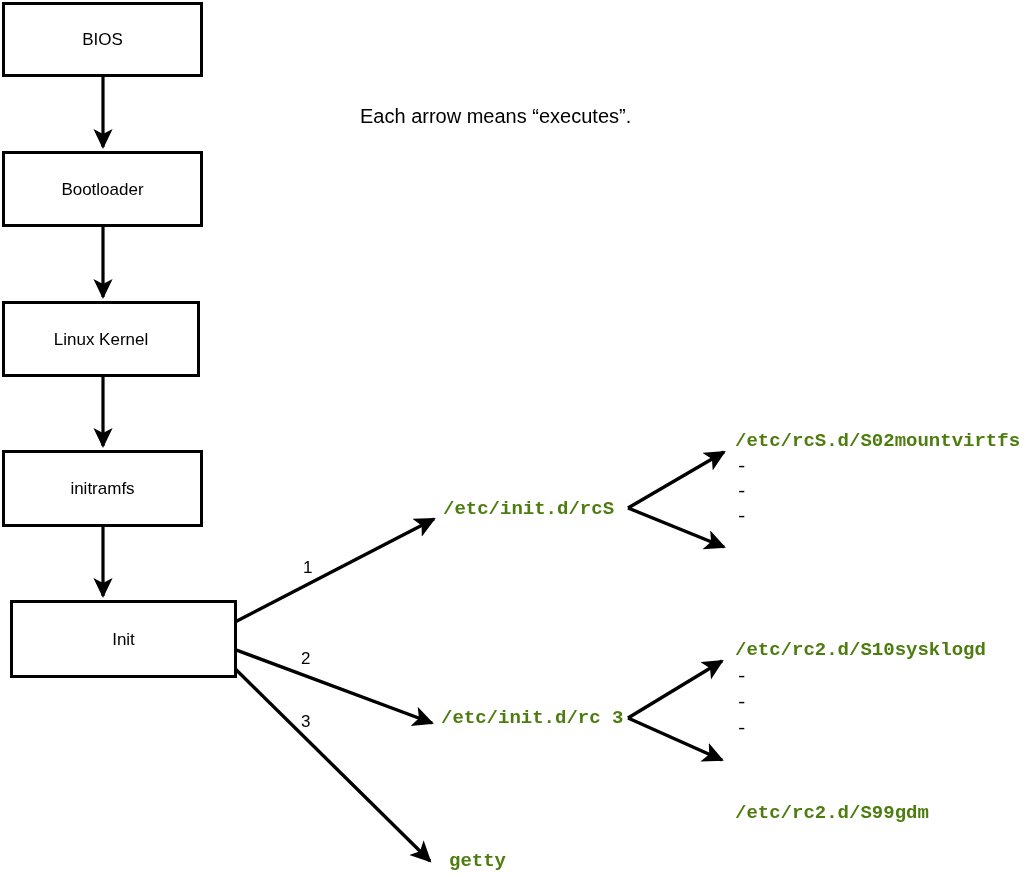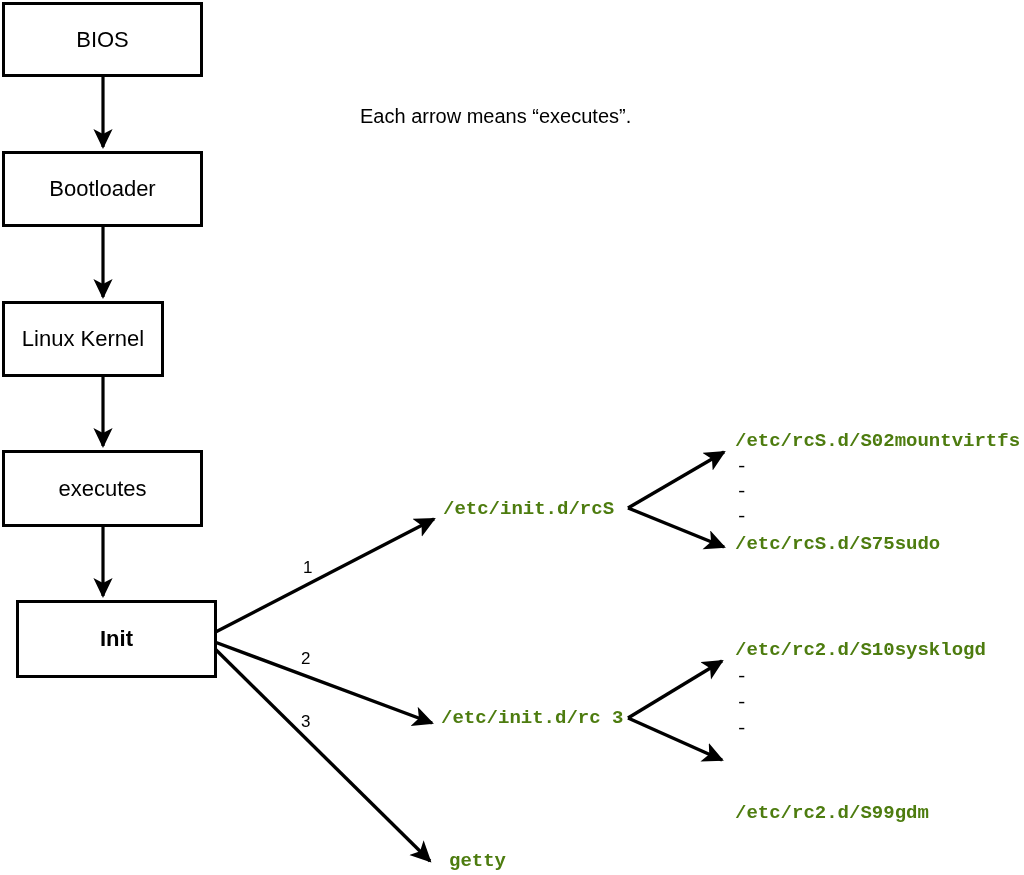--- a/index.html
+++ b/index.html
@@ -30,21 +30,21 @@
     position: absolute;
     box-sizing: border-box;
     border: 3px solid #000000;
     background: #ffffff;
     display: flex;
     align-items: center;
     justify-content: center;
   }
   .node-label {
     font-family: "Liberation Sans", sans-serif;
-    font-size: 22px;
+    font-size: 17px;
     line-height: 1;
     color: #000000;
     white-space: nowrap;
   }
   .caption {
     position: absolute;
     font-family: "Liberation Sans", sans-serif;
     font-size: 20px;
     color: #000000;
     white-space: nowrap;
@@ -111,49 +111,48 @@
   </svg>
 
   <div class="node-box" style="left:2px; top:2px; width:201px; height:75px;">
     <span class="node-label">BIOS</span>
   </div>
 
   <div class="node-box" style="left:2px; top:151px; width:201px; height:76px;">
     <span class="node-label">Bootloader</span>
   </div>
 
-  <div class="node-box" style="left:2px; top:301px; width:162px; height:76px;">
+  <div class="node-box" style="left:2px; top:301px; width:198px; height:76px;">
     <span class="node-label">Linux Kernel</span>
   </div>
 
   <div class="node-box" style="left:2px; top:450px; width:201px; height:77px;">
-    <span class="node-label">executes</span>
+    <span class="node-label">initramfs</span>
   </div>
 
-  <div class="node-box" style="left:16px; top:600px; width:201px; height:78px;font-weight:bold;">
+  <div class="node-box" style="left:10px; top:600px; width:227px; height:78px;">
     <span class="node-label">Init</span>
   </div>
 
   <div class="caption" style="left:360px; top:105px;">Each arrow means “executes”.</div>
 
   <div class="branch-number" style="left:303px; top:559px;">1</div>
   <div class="branch-number" style="left:301px; top:650px;">2</div>
   <div class="branch-number" style="left:301px; top:713px;">3</div>
 
   <div class="mono-label" style="left:443px; top:500px;">/etc/init.d/rcS</div>
 
   <div class="mono-label" style="left:441px; top:709px;">/etc/init.d/rc 3</div>
 
   <div class="mono-label" style="left:449px; top:852px;">getty</div>
 
   <div class="mono-label" style="left:735px; top:432px;">/etc/rcS.d/S02mountvirtfs</div>
   <div class="ellipsis-dash" style="left:736px; top:458px;">-</div>
   <div class="ellipsis-dash" style="left:736px; top:483px;">-</div>
   <div class="ellipsis-dash" style="left:736px; top:508px;">-</div>
-  <div class="mono-label" style="left:735px; top:535px;">/etc/rcS.d/S75sudo</div>
 
   <div class="mono-label" style="left:735px; top:641px;">/etc/rc2.d/S10sysklogd</div>
   <div class="ellipsis-dash" style="left:736px; top:668px;">-</div>
   <div class="ellipsis-dash" style="left:736px; top:694px;">-</div>
   <div class="ellipsis-dash" style="left:736px; top:720px;">-</div>
   <div class="mono-label" style="left:735px; top:768px;margin-top:36px;">/etc/rc2.d/S99gdm</div>
 
 </div>
 
 </body></html>

